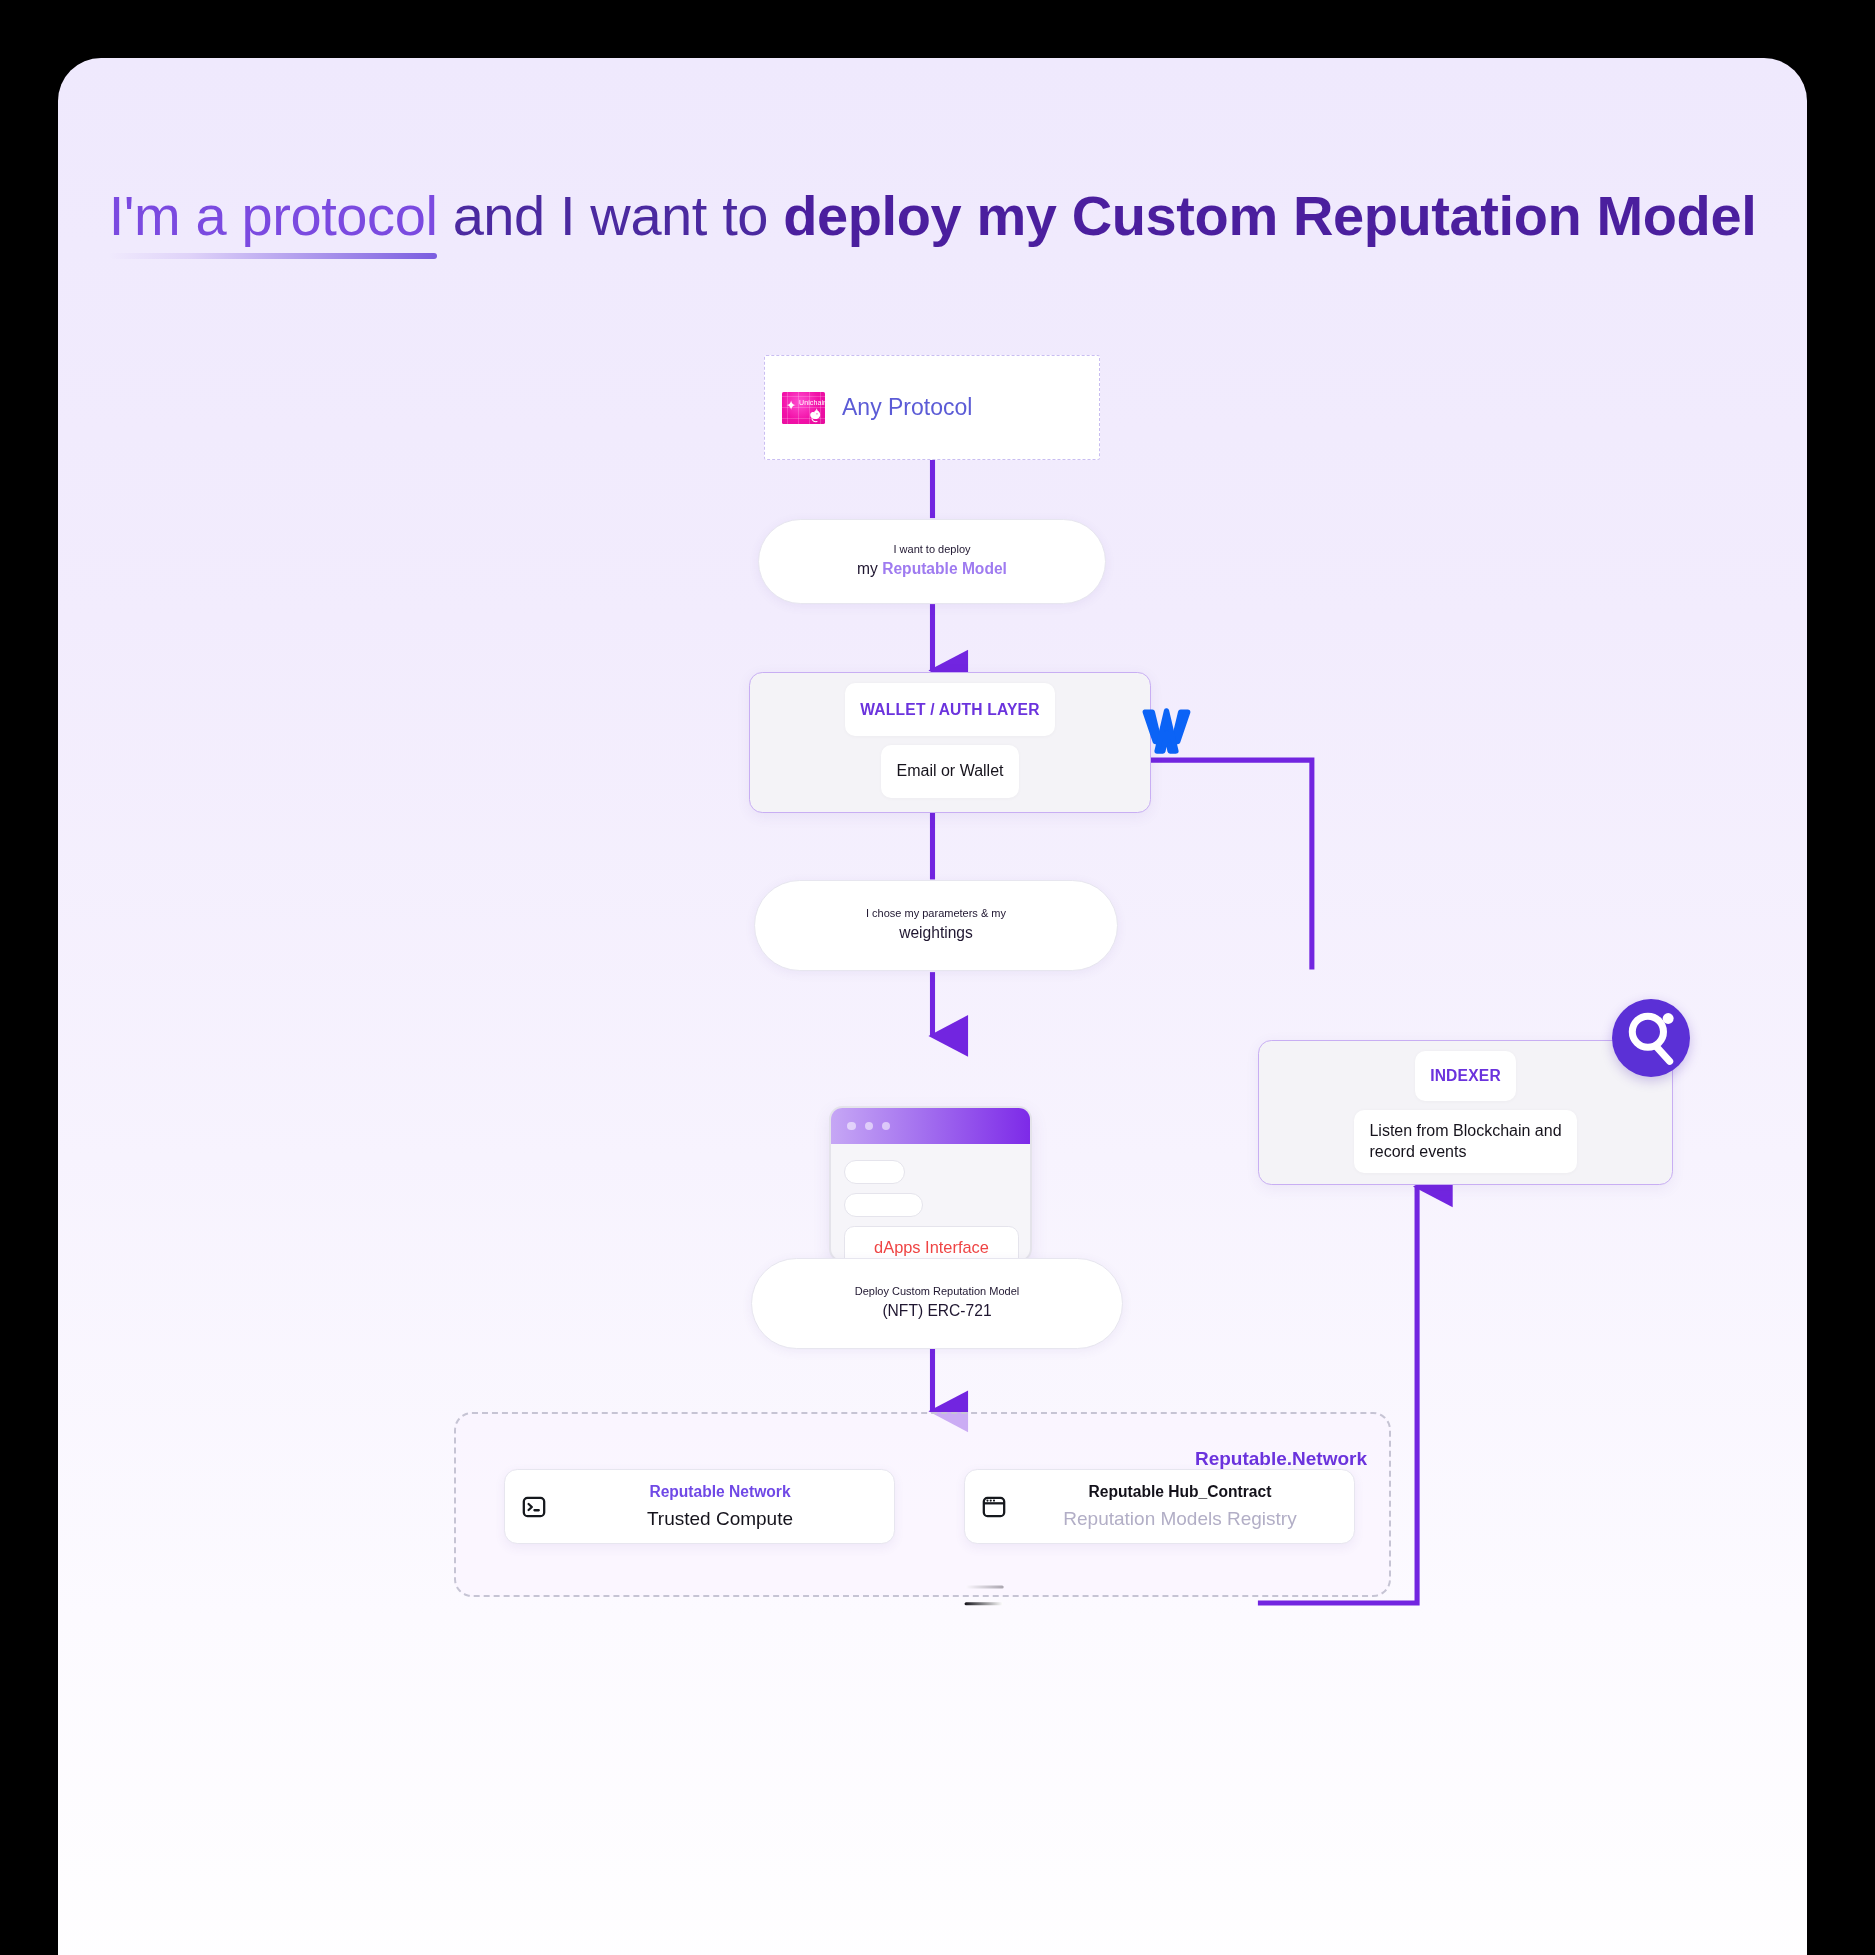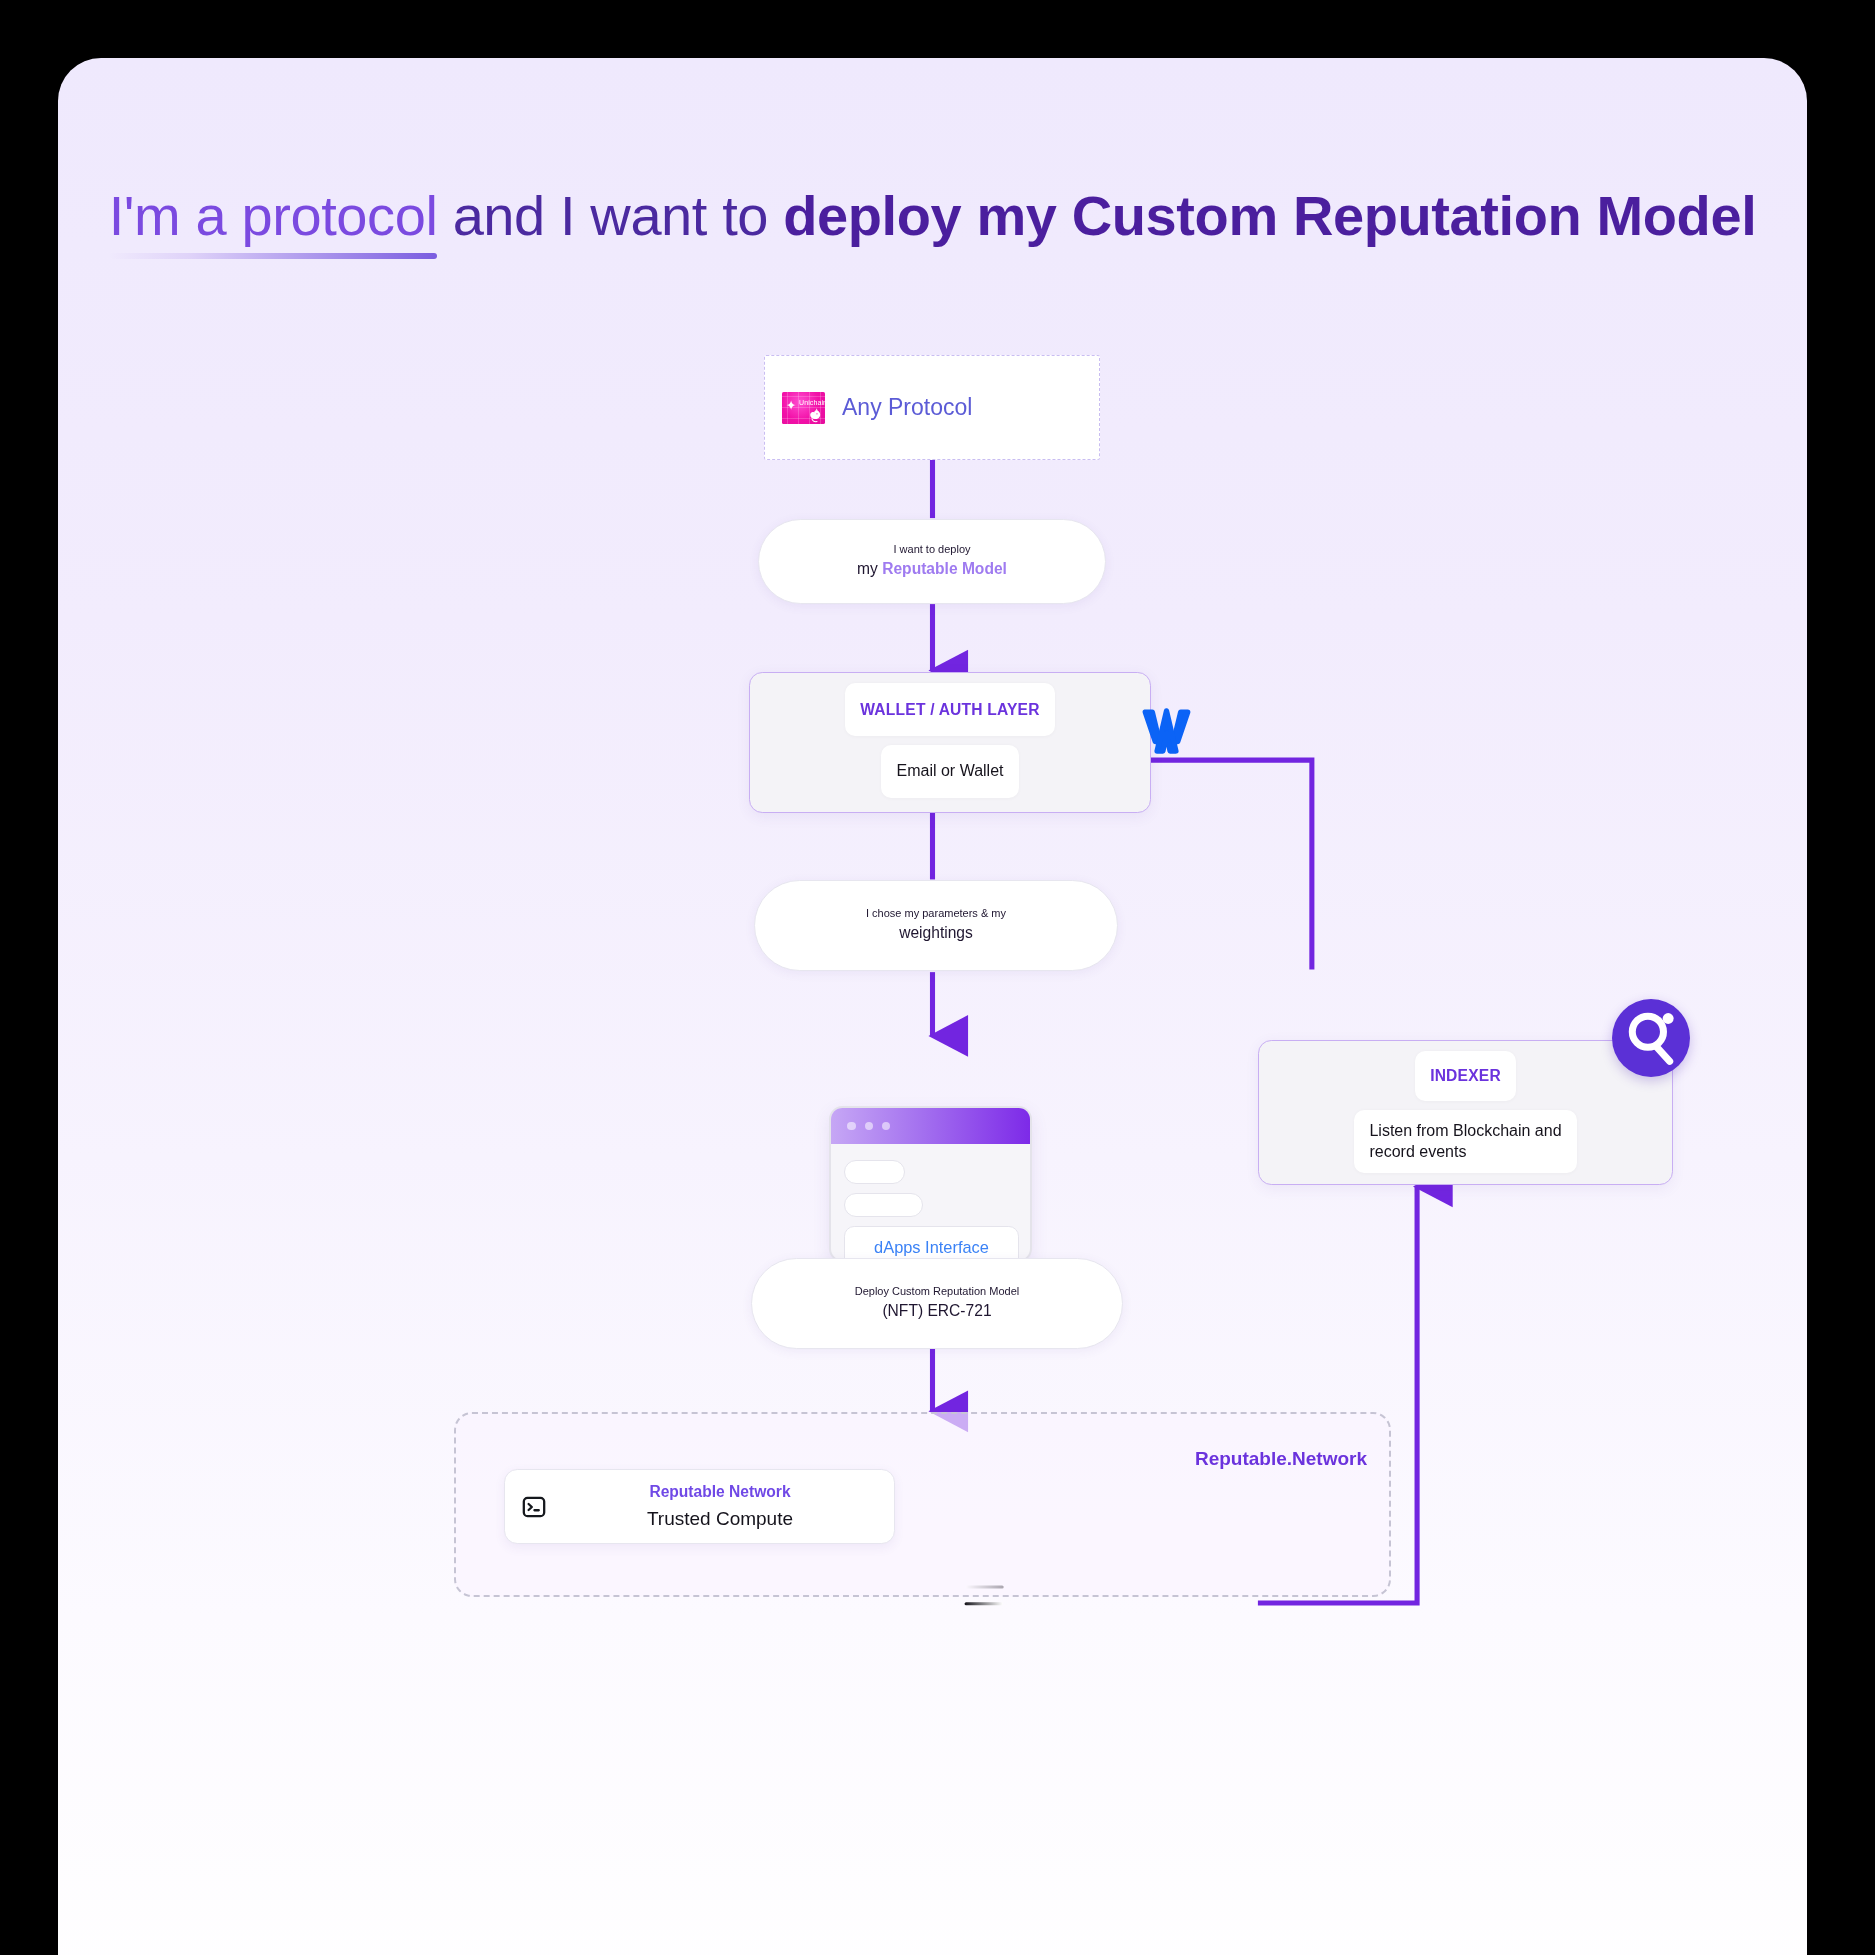--- a/index.html
+++ b/index.html
@@ -66,21 +66,21 @@
     box-shadow:0 6.3px 17px rgba(90,60,160,.10);
   }
   .browser-bar{height:36px;background:linear-gradient(90deg,#c6a7f5 0%,#a471ef 45%,#7d2ae8 100%);
     display:flex;align-items:center;padding-left:16.4px;gap:8.6px;}
   .dot{width:8.6px;height:8.6px;border-radius:50%;background:rgba(255,255,255,.55);}
   .browser-body{position:relative;padding:16.4px 13.3px 13.3px 13.3px;}
   .ph{background:#fff;border:1.6px solid #e5e4ec;border-radius:15.6px;height:22px;margin-bottom:8.6px;}
   .ph.w1{width:59px;}
   .ph.w2{width:77px;}
   .ph.big{width:100%;height:41px;border-radius:10.2px;display:flex;align-items:center;justify-content:center;}
-  .ph-label{font-size:16.4px;color:#3b82f6;font-weight:400;}
+  .ph-label{font-size:16.4px;color:#ef4444;font-weight:400;}
 
   
   .netgroup{
     border:2px dashed #c6c4d4;border-radius:18px;background:rgba(250,244,255,.65);
     position:relative;
   }
   .nettitle{
     position:absolute;right:22px;top:34px;font-size:19px;color:#6b33dd;font-weight:700;text-align:center;
   }
   .netcard{
@@ -256,15 +256,28 @@
       <rect x="2.6" y="3.6" width="18.8" height="16.8" rx="3.4" fill="none" stroke="#15181d" stroke-width="2.1"></rect>
       <path d="M7 9.2 L10 12 L7 14.8" fill="none" stroke="#15181d" stroke-width="2.1" stroke-linecap="round" stroke-linejoin="round"></path>
       <path d="M12.4 15 L16.4 15" stroke="#15181d" stroke-width="2.1" stroke-linecap="round"></path>
     </svg>
     <div class="txtcol">
       <div class="nc-t1">Reputable Network</div>
       <div class="nc-t2">Trusted Compute</div>
     </div>
   </div>
 
+  <div class="node netcard" style="left:906px;top:1411px;width:391px;height:75px;">
+    <svg width="26" height="26" viewBox="0 0 24 24">
+      <rect x="2.6" y="3.6" width="18.8" height="16.8" rx="3.4" fill="none" stroke="#15181d" stroke-width="2.1"></rect>
+      <path d="M2.8 8.6 L21.2 8.6" stroke="#15181d" stroke-width="2.1"></path>
+      <circle cx="6" cy="6.1" r="1" fill="#15181d"></circle>
+      <circle cx="9" cy="6.1" r="1" fill="#15181d"></circle>
+      <circle cx="12" cy="6.1" r="1" fill="#15181d"></circle>
+    </svg>
+    <div class="txtcol">
+      <div class="nc-t1 dark">Reputable Hub_Contract</div>
+      <div class="nc-t2 grey">Reputation Models Registry</div>
+    </div>
+  </div>
 
 </div>
 
 
 </body></html>

